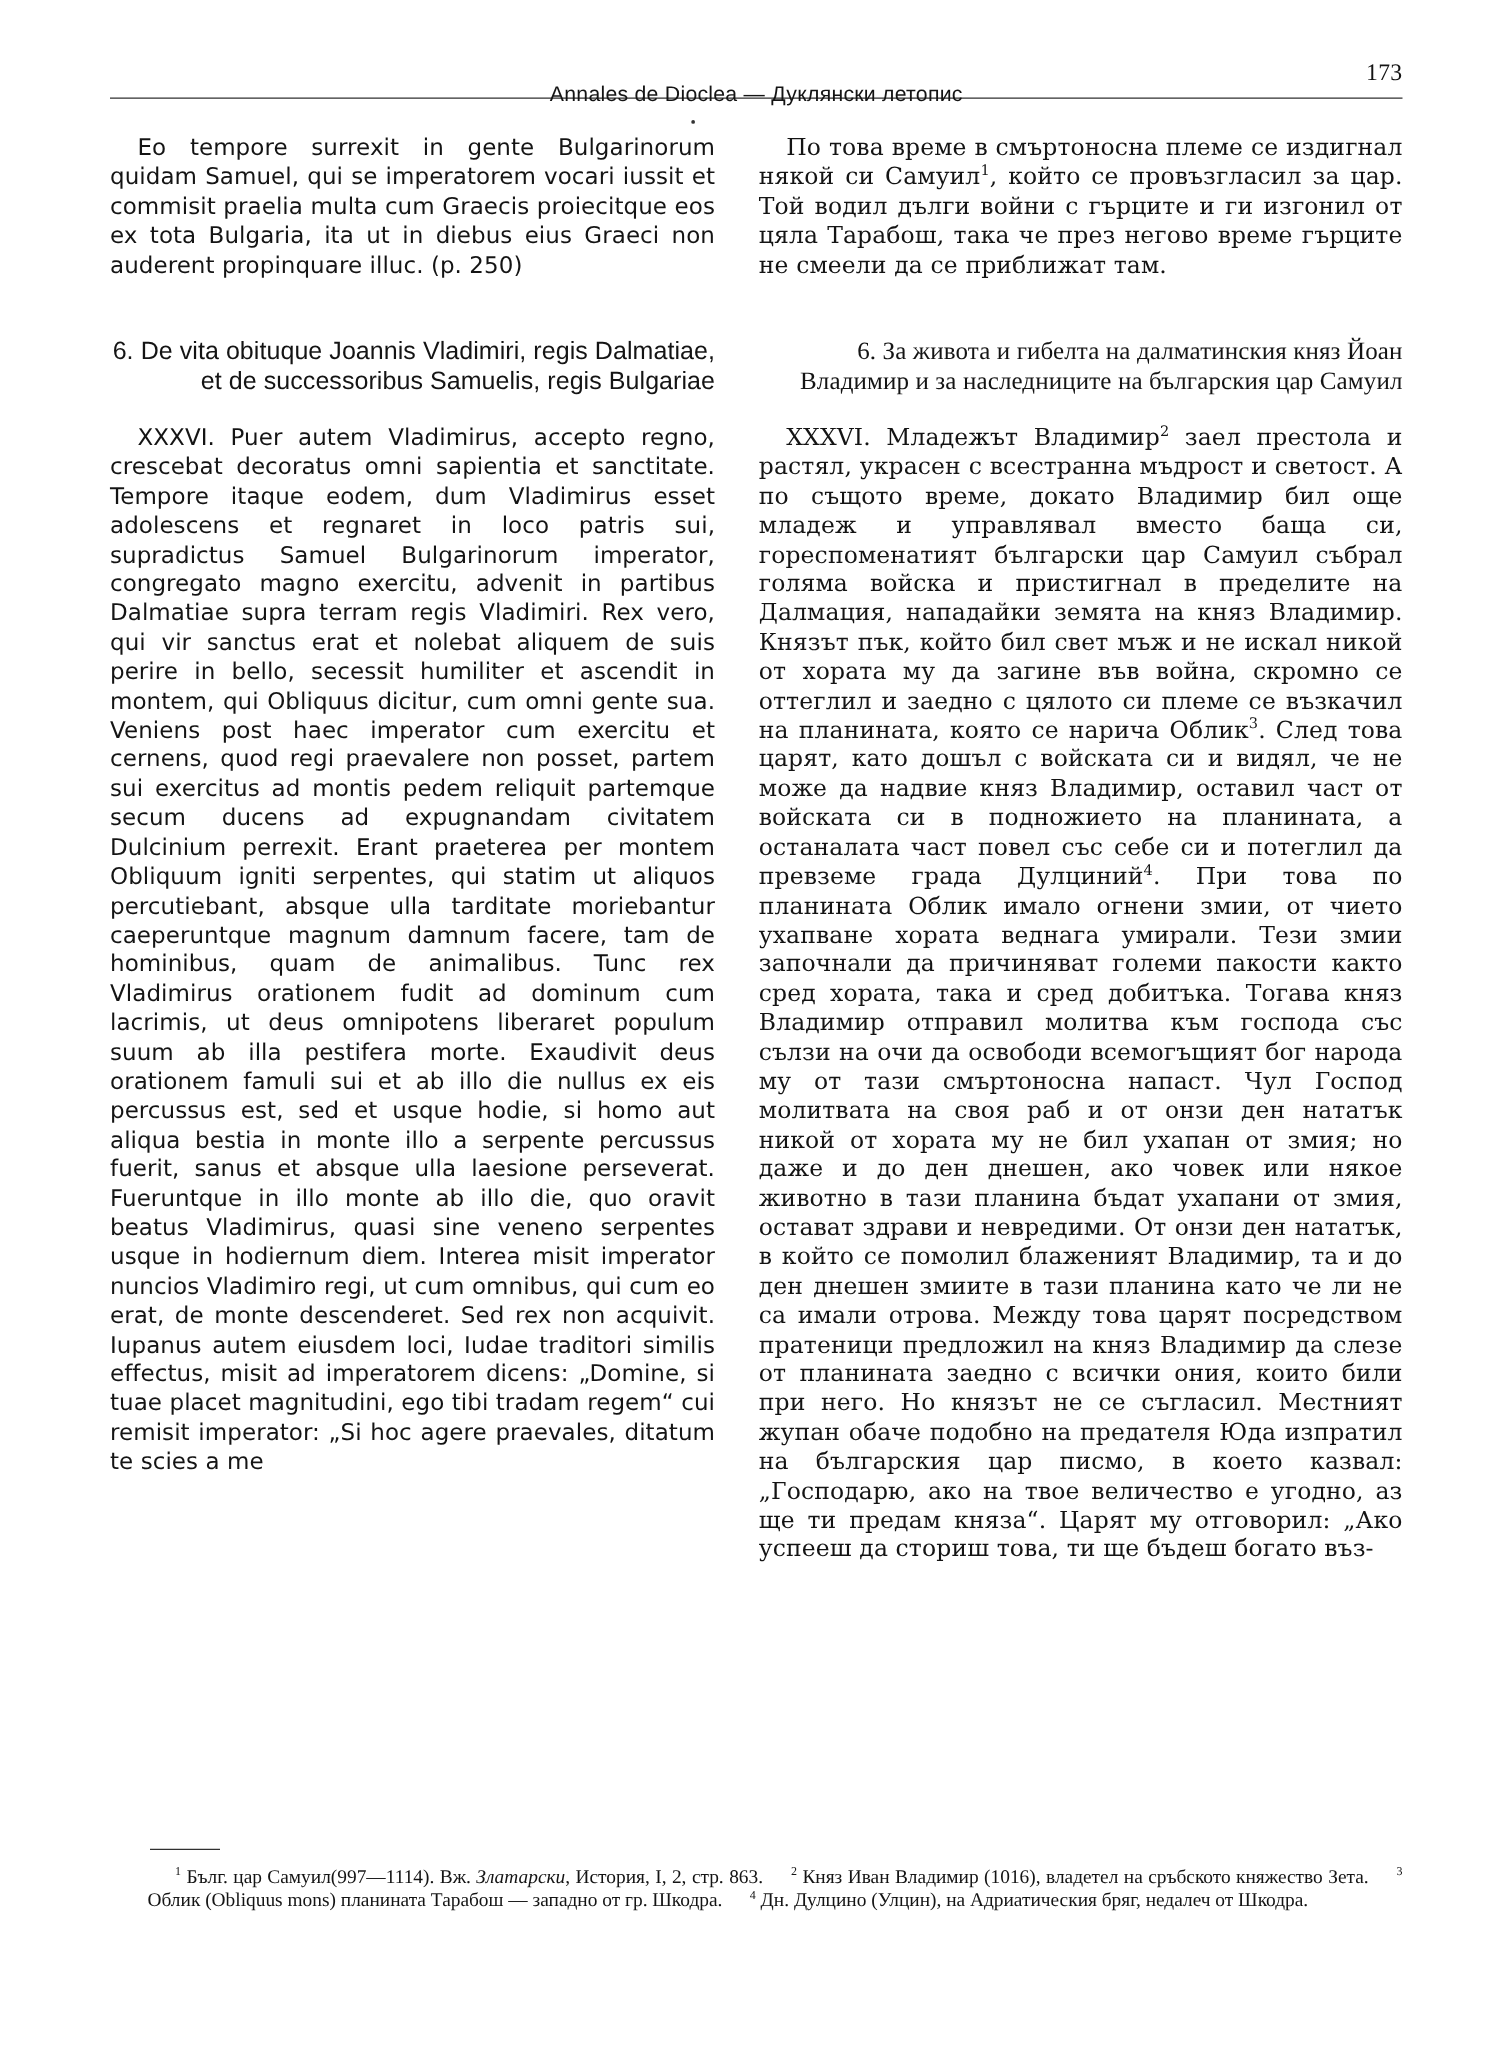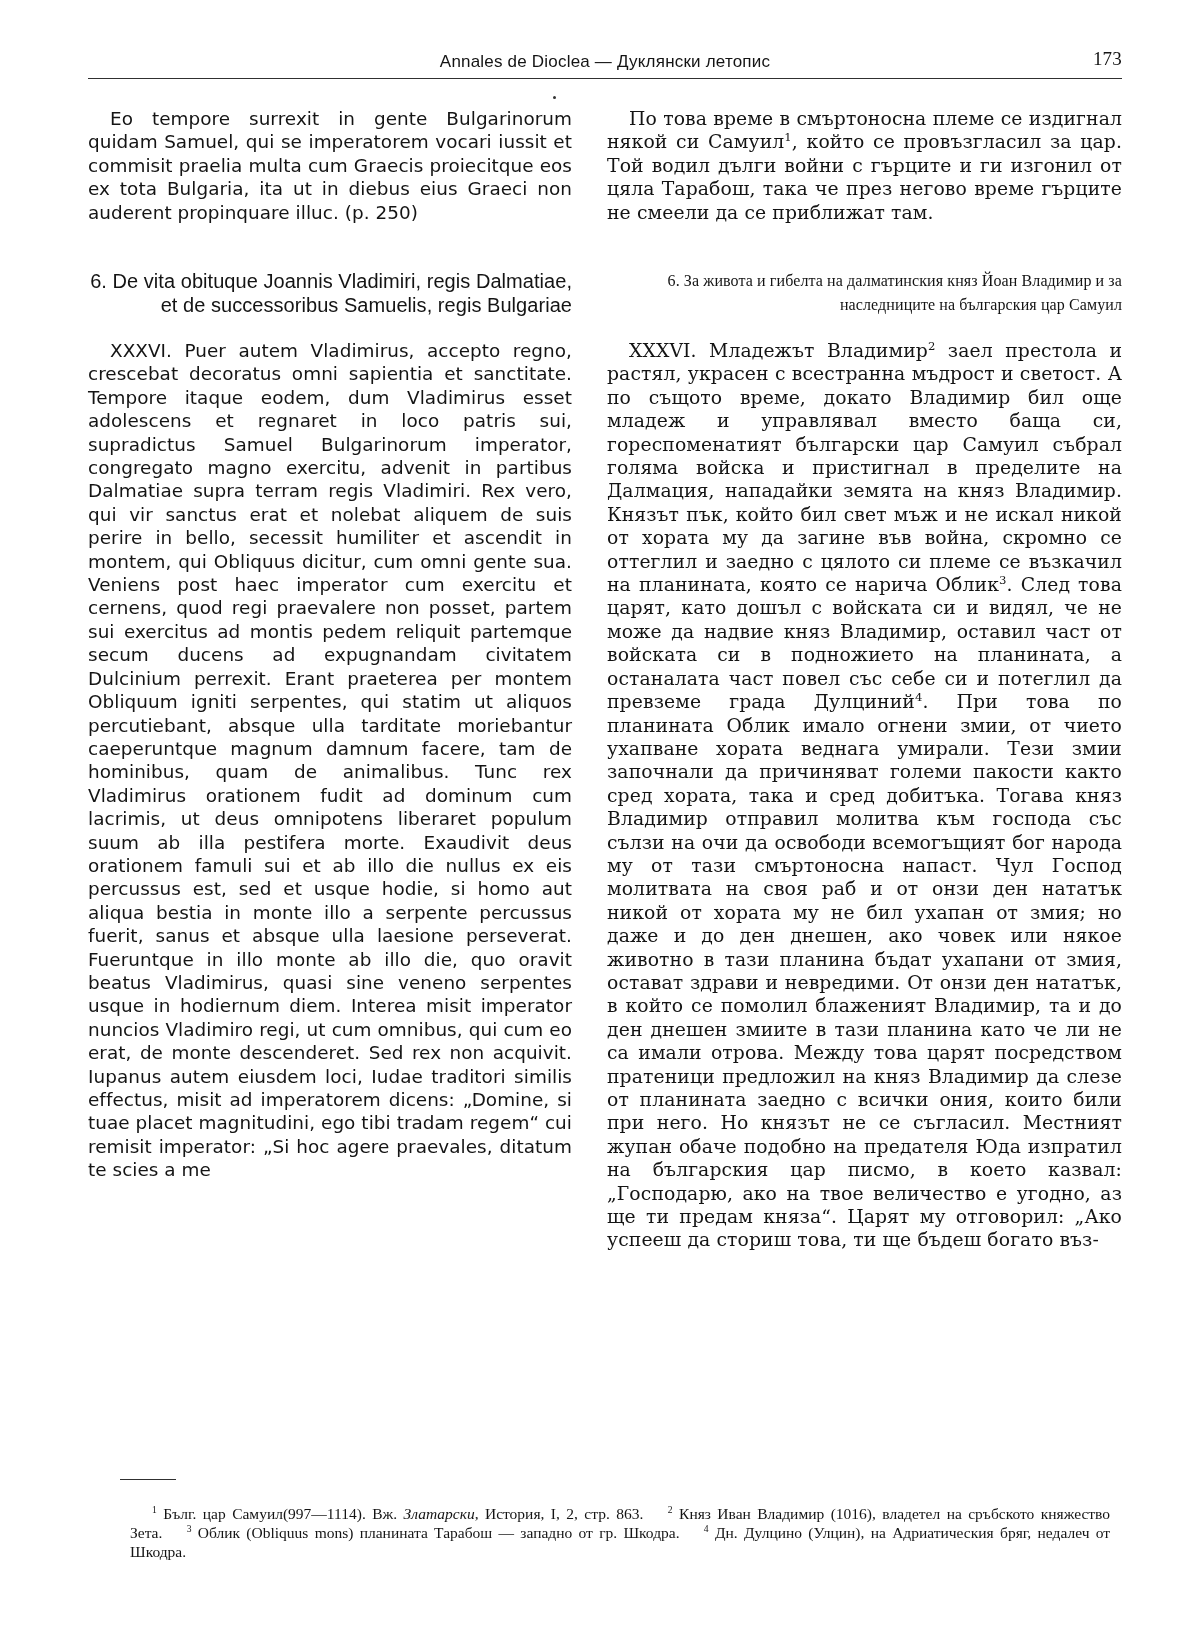--- a/index.html
+++ b/index.html
@@ -19,21 +19,21 @@
     }
     .running-head {
       position: relative;
       height: 34px;
       font-family: "Liberation Sans", sans-serif;
       font-size: 17px;
       letter-spacing: 0.2px;
     }
     .running-head .title {
       position: absolute;
-      left: 0; right: 0; top: 8px;
+      left: 0; right: 0; top: 22px;
       text-align: center;
     }
     .running-head .pageno {
       position: absolute;
       right: 0; top: 4px;
       font-size: 19px;
       font-family: "Liberation Serif", serif;
     }
     .head-rule {
       border-top: 1.5px solid #303030;
@@ -55,39 +55,39 @@
     .col.right { width: 515px; font-family: "DejaVu Serif", serif; font-size: 18.8px; letter-spacing: 0.1px; }
     .col.left { font-family: "DejaVu Sans", sans-serif; font-size: 18.4px; letter-spacing: 0.05px; }
     .col p { margin: 0; text-indent: 22px; }
     .col .para1 { min-height: 140px; }
     .section-heading {
       text-align: right;
       margin: 22px 0 22px 0;
       line-height: 24px;
     }
     .col.left .section-heading { font-family: "Liberation Sans", sans-serif; font-size: 20px; }
-    .col.right .section-heading { font-family: "Liberation Serif", serif; font-size: 16px; }
+    .col.right .section-heading { font-family: "Liberation Serif", serif; font-size: 20px; }
     .footnote-rule {
       position: absolute;
       left: 120px;
       top: 1479px;
       width: 56px;
       border-top: 1.2px solid #303030;
     }
     .footnotes {
       position: absolute;
       left: 118px;
       top: 1492px;
       width: 1004px;
       font-family: "Liberation Serif", serif;
       font-size: 15.5px;
       line-height: 19px;
       text-align: justify;
     }
-    .footnotes p { margin: 12px; text-indent: 22px; }
+    .footnotes p { margin: 0; text-indent: 22px; }
     .footnotes sup, .col sup { font-size: 0.62em; vertical-align: super; line-height: 0; }
     .fn-item { margin-right: 18px; }
     .it { font-style: italic; }
     .dot {
       position: absolute;
       left: 553px; top: 96px;
       width: 3px; height: 3px; border-radius: 50%;
       background: #333;
     }
   </style>

